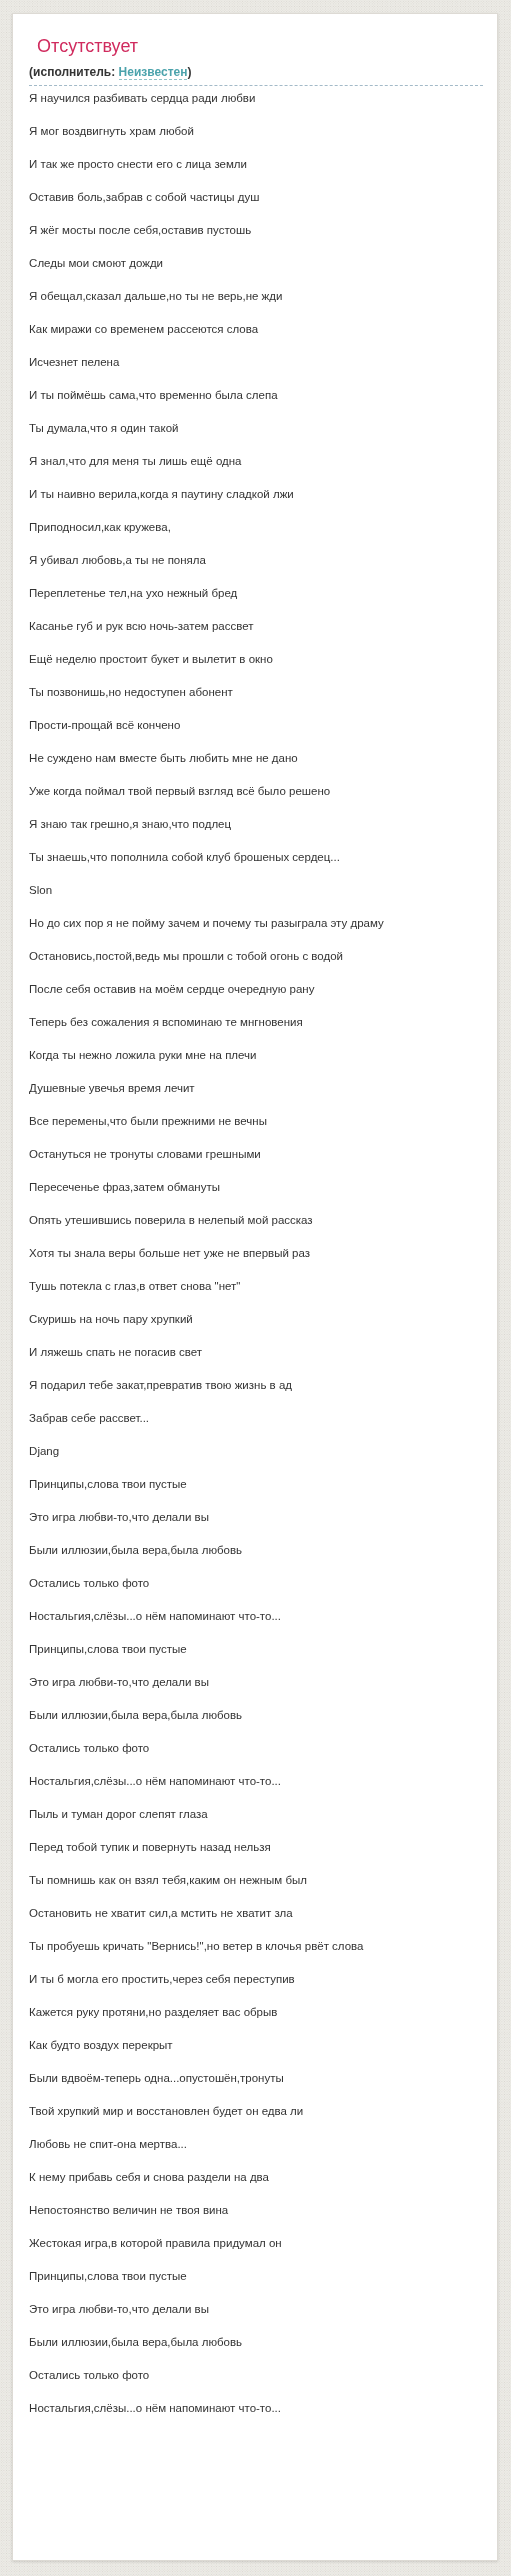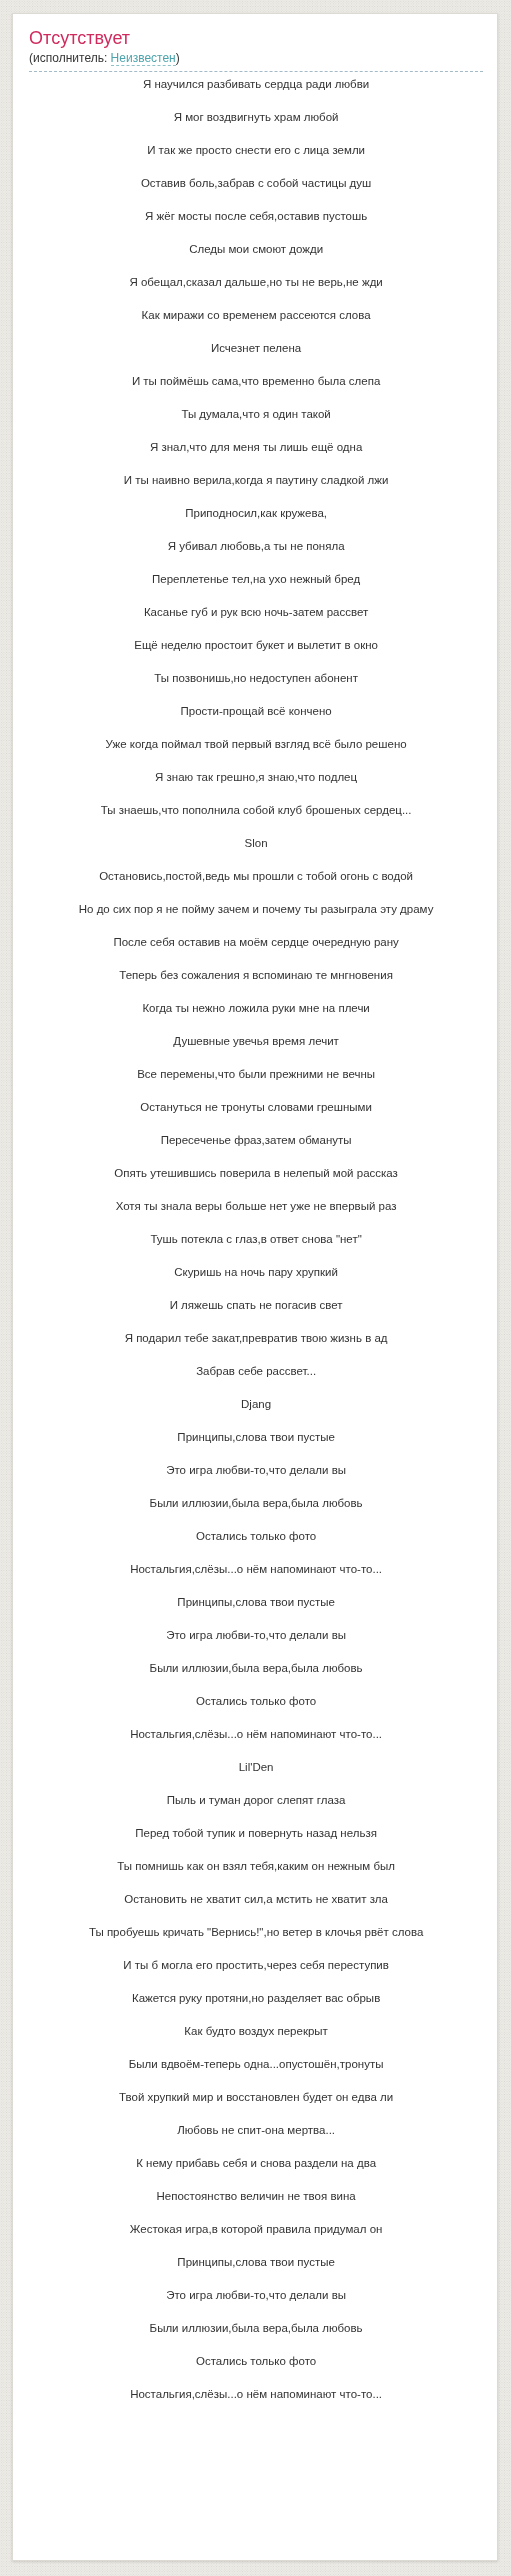--- a/index.html
+++ b/index.html
@@ -32,42 +32,42 @@
     padding: 0;
   }
   .card-inner {
     padding: 14px 13.4px 0 16.6px;
   }
   .page-header {
     border-bottom: 0.6px dashed #a3bac8;
     padding-bottom: 5.1px;
   }
   .song-title {
-    margin: 0;
+    margin: 8px;
     font-size: 18px;
     line-height: 20.5px;
     font-weight: 400;
     color: #d02b5e;
   }
   .artist-line {
     margin-top: 1.9px;
     font-size: 12px;
     line-height: 14.7px;
     color: #353535;
+    font-weight: bold;
   }
   .artist-link {
     color: #4ba3ac;
     text-decoration: none;
     border-bottom: 0.6px dashed #8fc2c8;
     cursor: pointer;
   }
   .lyrics-list {
     margin: 0;
     padding: 0;
-    text-align: center;
   }
   .line {
     height: 33px;
     box-sizing: border-box;
     padding-top: 5.8px;
     font-size: 11.5px;
     line-height: 14px;
     color: #333333;
     white-space: nowrap;
     overflow: hidden;
@@ -100,26 +100,27 @@
         <div class="line">Ты думала,что я один такой</div>
         <div class="line">Я знал,что для меня ты лишь ещё одна</div>
         <div class="line">И ты наивно верила,когда я паутину сладкой лжи</div>
         <div class="line">Приподносил,как кружева,</div>
         <div class="line">Я убивал любовь,а ты не поняла</div>
         <div class="line">Переплетенье тел,на ухо нежный бред</div>
         <div class="line">Касанье губ и рук всю ночь-затем рассвет</div>
         <div class="line">Ещё неделю простоит букет и вылетит в окно</div>
         <div class="line">Ты позвонишь,но недоступен абонент</div>
         <div class="line">Прости-прощай всё кончено</div>
+        <div class="line">Не суждено нам вместе быть любить мне не дано</div>
         <div class="line">Уже когда поймал твой первый взгляд всё было решено</div>
         <div class="line">Я знаю так грешно,я знаю,что подлец</div>
         <div class="line">Ты знаешь,что пополнила собой клуб брошеных сердец...</div>
         <div class="line">Slon</div>
+        <div class="line">Но до сих пор я не пойму зачем и почему ты разыграла эту драму</div>
         <div class="line">Остановись,постой,ведь мы прошли с тобой огонь с водой</div>
-        <div class="line">Но до сих пор я не пойму зачем и почему ты разыграла эту драму</div>
         <div class="line">После себя оставив на моём сердце очередную рану</div>
         <div class="line">Теперь без сожаления я вспоминаю те мнгновения</div>
         <div class="line">Когда ты нежно ложила руки мне на плечи</div>
         <div class="line">Душевные увечья время лечит</div>
         <div class="line">Все перемены,что были прежними не вечны</div>
         <div class="line">Остануться не тронуты словами грешными</div>
         <div class="line">Пересеченье фраз,затем обмануты</div>
         <div class="line">Опять утешившись поверила в нелепый мой рассказ</div>
         <div class="line">Хотя ты знала веры больше нет уже не впервый раз</div>
         <div class="line">Тушь потекла с глаз,в ответ снова "нет"</div>
@@ -131,21 +132,20 @@
         <div class="line">Принципы,слова твои пустые</div>
         <div class="line">Это игра любви-то,что делали вы</div>
         <div class="line">Были иллюзии,была вера,была любовь</div>
         <div class="line">Остались только фото</div>
         <div class="line">Ностальгия,слёзы...о нём напоминают что-то...</div>
         <div class="line">Принципы,слова твои пустые</div>
         <div class="line">Это игра любви-то,что делали вы</div>
         <div class="line">Были иллюзии,была вера,была любовь</div>
         <div class="line">Остались только фото</div>
         <div class="line">Ностальгия,слёзы...о нём напоминают что-то...</div>
-        <div class="line">Lil'Den</div>
         <div class="line">Пыль и туман дорог слепят глаза</div>
         <div class="line">Перед тобой тупик и повернуть назад нельзя</div>
         <div class="line">Ты помнишь как он взял тебя,каким он нежным был</div>
         <div class="line">Остановить не хватит сил,а мстить не хватит зла</div>
         <div class="line">Ты пробуешь кричать "Вернись!",но ветер в клочья рвёт слова</div>
         <div class="line">И ты б могла его простить,через себя переступив</div>
         <div class="line">Кажется руку протяни,но разделяет вас обрыв</div>
         <div class="line">Как будто воздух перекрыт</div>
         <div class="line">Были вдвоём-теперь одна...опустошён,тронуты</div>
         <div class="line">Твой хрупкий мир и восстановлен будет он едва ли</div>

